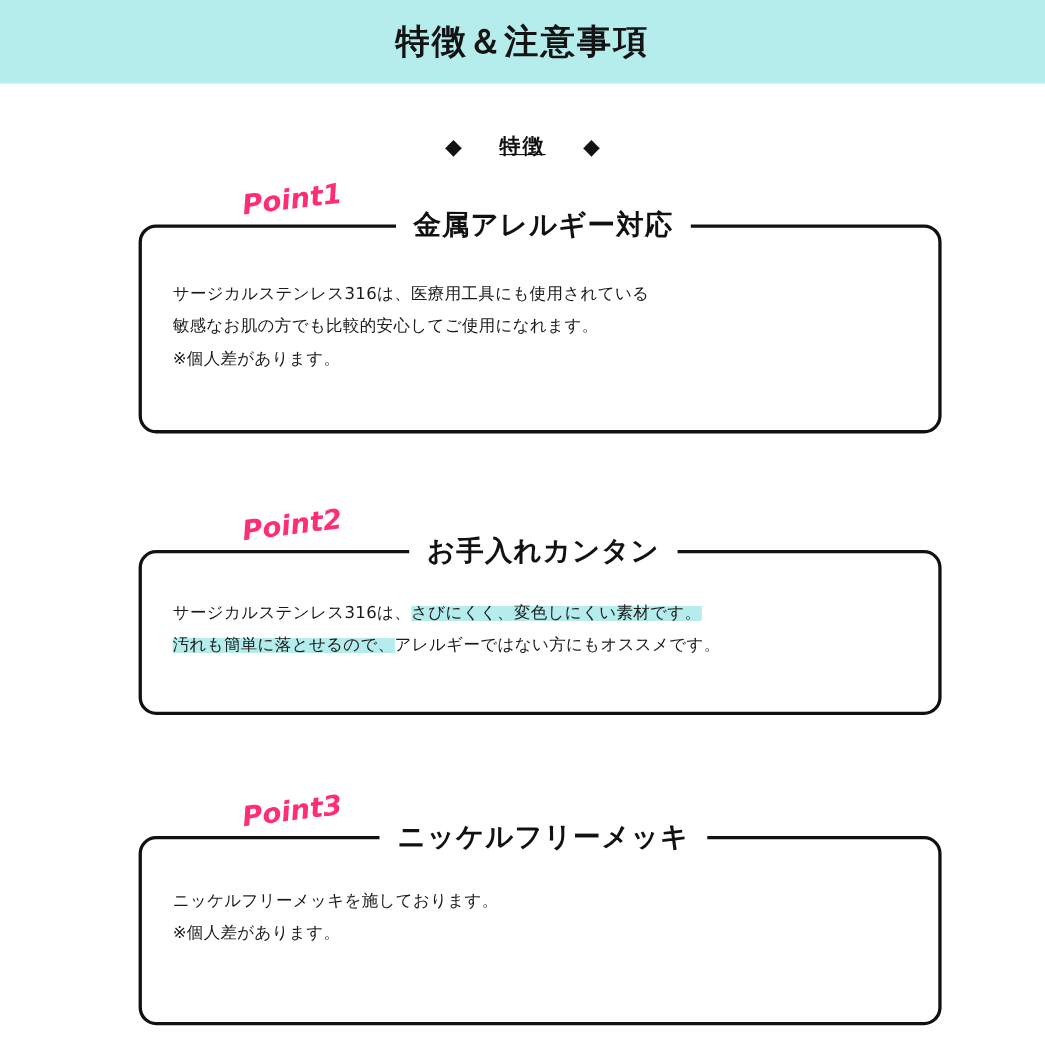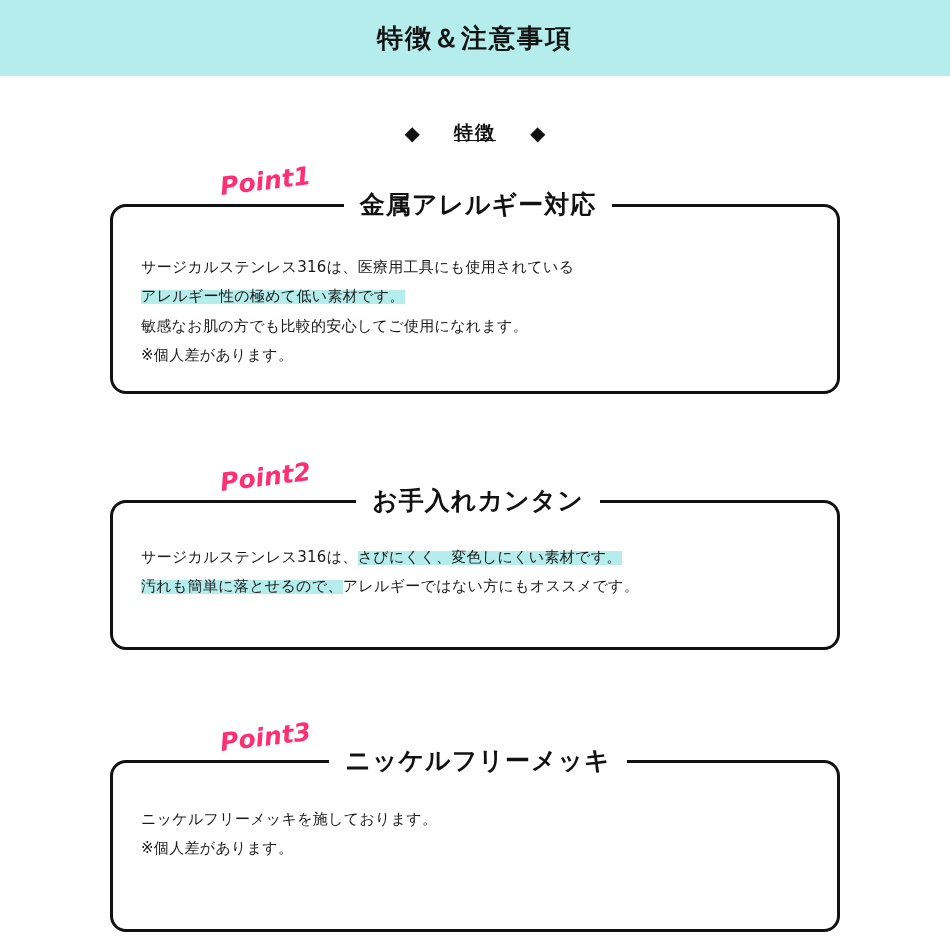--- a/index.html
+++ b/index.html
@@ -26,21 +26,21 @@
     top: 0;
     left: 0;
     width: 950px;
     height: 76px;
     background: #b5ecec;
     display: flex;
     align-items: center;
     justify-content: center;
   }
   .header-title {
-    font-size: 26px;
+    font-size: 31px;
     font-weight: bold;
     letter-spacing: 2px;
     color: #141414;
     font-family: Liberation Mono, monospace;
   }
   
   .section-heading {
     position: absolute;
     top: 120px;
     left: 0;
@@ -83,21 +83,21 @@
     letter-spacing: 0px;
     transform: rotate(-7deg);
     transform-origin: left bottom;
     z-index: 3;
     font-family: "DejaVu Sans", "Liberation Sans", sans-serif;
     white-space: nowrap;
   }
   .card {
     position: absolute;
     top: 32px;
-    left: 0;
+    left: 16px;
     width: 730px;
     border: 3px solid #111111;
     border-radius: 16px;
     box-sizing: border-box;
     background: #ffffff;
   }
   .card.c1 { height: 190px; }
   .card.c2 { height: 150px; }
   .card.c3 { height: 172px; }
 
@@ -150,21 +150,20 @@
   </div>
 
   <div class="point-block b1">
     <div class="point-badge">Point1</div>
     <div class="card c1">
       <div class="card-title-wrap">
         <div class="card-title">金属アレルギー対応</div>
       </div>
       <div class="card-body">
         <span class="line"><span>サージカルステンレス316は、医療用工具にも使用されている</span></span>
-        <span class="line"><span class="hl">アレルギー性の極めて低い素材です。</span></span>
         <span class="line"><span>敏感なお肌の方でも比較的安心してご使用になれます。</span></span>
         <span class="line"><span>※個人差があります。</span></span>
       </div>
     </div>
   </div>
 
   <div class="point-block b2">
     <div class="point-badge">Point2</div>
     <div class="card c2">
       <div class="card-title-wrap">

